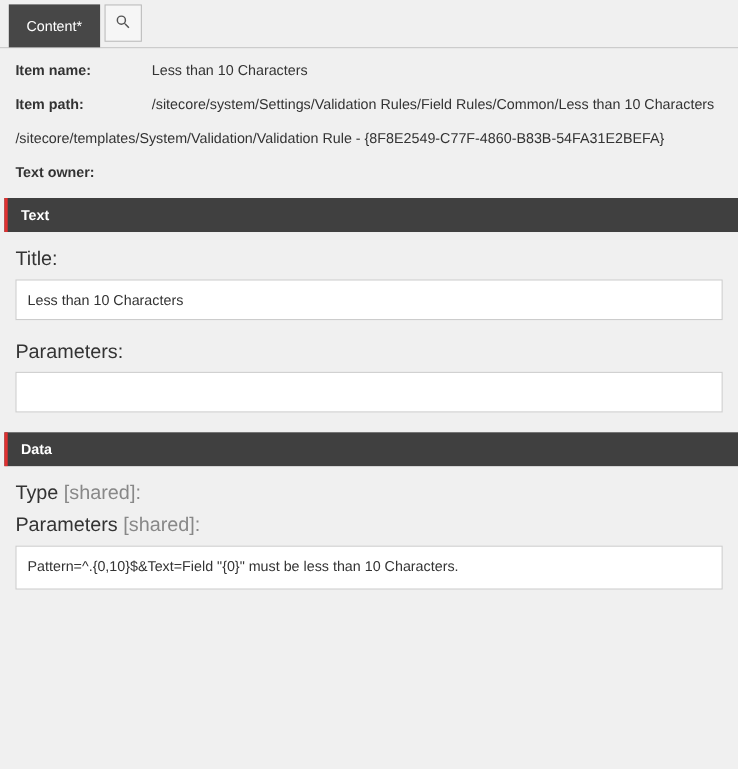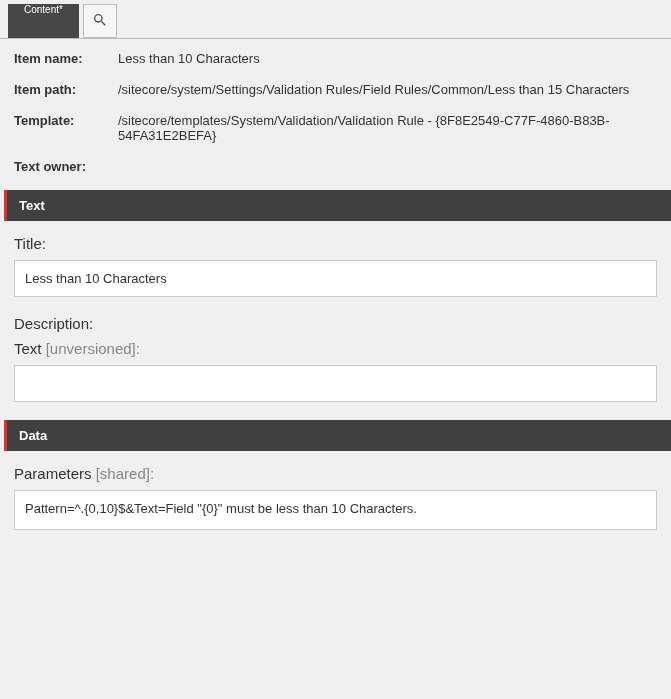--- a/index.html
+++ b/index.html
@@ -15,22 +15,22 @@
     display: flex;
     align-items: stretch;
     background: #f0f0f0;
     padding: 4px 8px 0 8px;
     gap: 4px;
     border-bottom: 1px solid #bcbcbc;
   }
   .tab {
     background: #474747;
     color: #fff;
-    padding: 0 16px;
-    font-size: 10px;
+    padding: 12px 16px;
+    font-size: 13px;
     cursor: pointer;
   }
   .iconbtn {
     width: 34px;
     height: 34px;
     border: 1px solid #bcbcbc;
     background: #f6f6f6;
     display: flex;
     align-items: center;
     justify-content: center;
@@ -39,42 +39,42 @@
   .iconbtn svg { width: 16px; height: 16px; fill: #555; }
   .info {
     background: #f0f0f0;
     padding: 4px 8px 8px 8px;
   }
   .info-row {
     display: flex;
     padding: 8px 6px;
   }
   .info-label {
-    width: 104px;
+    width: 124px;
     font-weight: 600;
     color: #333;
   }
   .info-value {
     flex: 1;
     color: #333;
   }
   .section-header {
     background: #404040;
     color: #fff;
     padding: 8px 12px;
     font-weight: 600;
     border-left: 3px solid #e03030;
     margin-left: 4px;
   }
   .section-body {
     background: #f0f0f0;
     padding: 14px 14px 18px 14px;
   }
   .field-label {
-    font-size: 15px;
+    font-size: 18px;
     color: #333;
     margin-bottom: 8px;
   }
   .field-label .suffix {
     color: #888;
   }
   .field-input {
     width: 100%;
     border: 1px solid #ccc;
     background: #fff;
@@ -106,54 +106,53 @@
   </div>
 </div>
 
 <div class="info">
   <div class="info-row">
     <div class="info-label">Item name:</div>
     <div class="info-value">Less than 10 Characters</div>
   </div>
   <div class="info-row">
     <div class="info-label">Item path:</div>
-    <div class="info-value">/sitecore/system/Settings/Validation Rules/Field Rules/Common/Less than 15 Characters</div>
+    <div class="info-value">/sitecore/system/Settings/Validation Rules/Field Rules/Common/Less than 10 Characters</div>
   </div>
   <div class="info-row">
-    <div class="info-label">Template:</div>
     <div class="info-value">/sitecore/templates/System/Validation/Validation Rule - {8F8E2549-C77F-4860-B83B-54FA31E2BEFA}</div>
   </div>
   <div class="info-row">
     <div class="info-label">Text owner:</div>
   </div>
 </div>
 
 <div class="section-header">
   <span>Text</span>
 </div>
 <div class="section-body">
 
   <div class="field-label">
     <span>Title:</span>
   </div>
   <input class="field-input" type="text" value="Less than 10 Characters" style="">
 
   <div class="field-label">
-    <span>Description:</span>
+    <span>Parameters:</span>
   </div>
 
-  <div class="field-label">
-    <span>Text </span><span class="suffix">[unversioned]:</span>
-  </div>
   <input class="field-input" type="text" value="" style="">
 </div>
 
 <div class="section-header">
   <span>Data</span>
 </div>
 <div class="section-body">
 
+  <div class="field-label">
+    <span>Type </span><span class="suffix">[shared]:</span>
+  </div>
 
   <div class="field-label">
     <span>Parameters </span><span class="suffix">[shared]:</span>
   </div>
   <textarea class="field-input" style="">Pattern=^.{0,10}$&amp;Text=Field "{0}" must be less than 10 Characters.</textarea>
 </div>
 
 </body></html>

